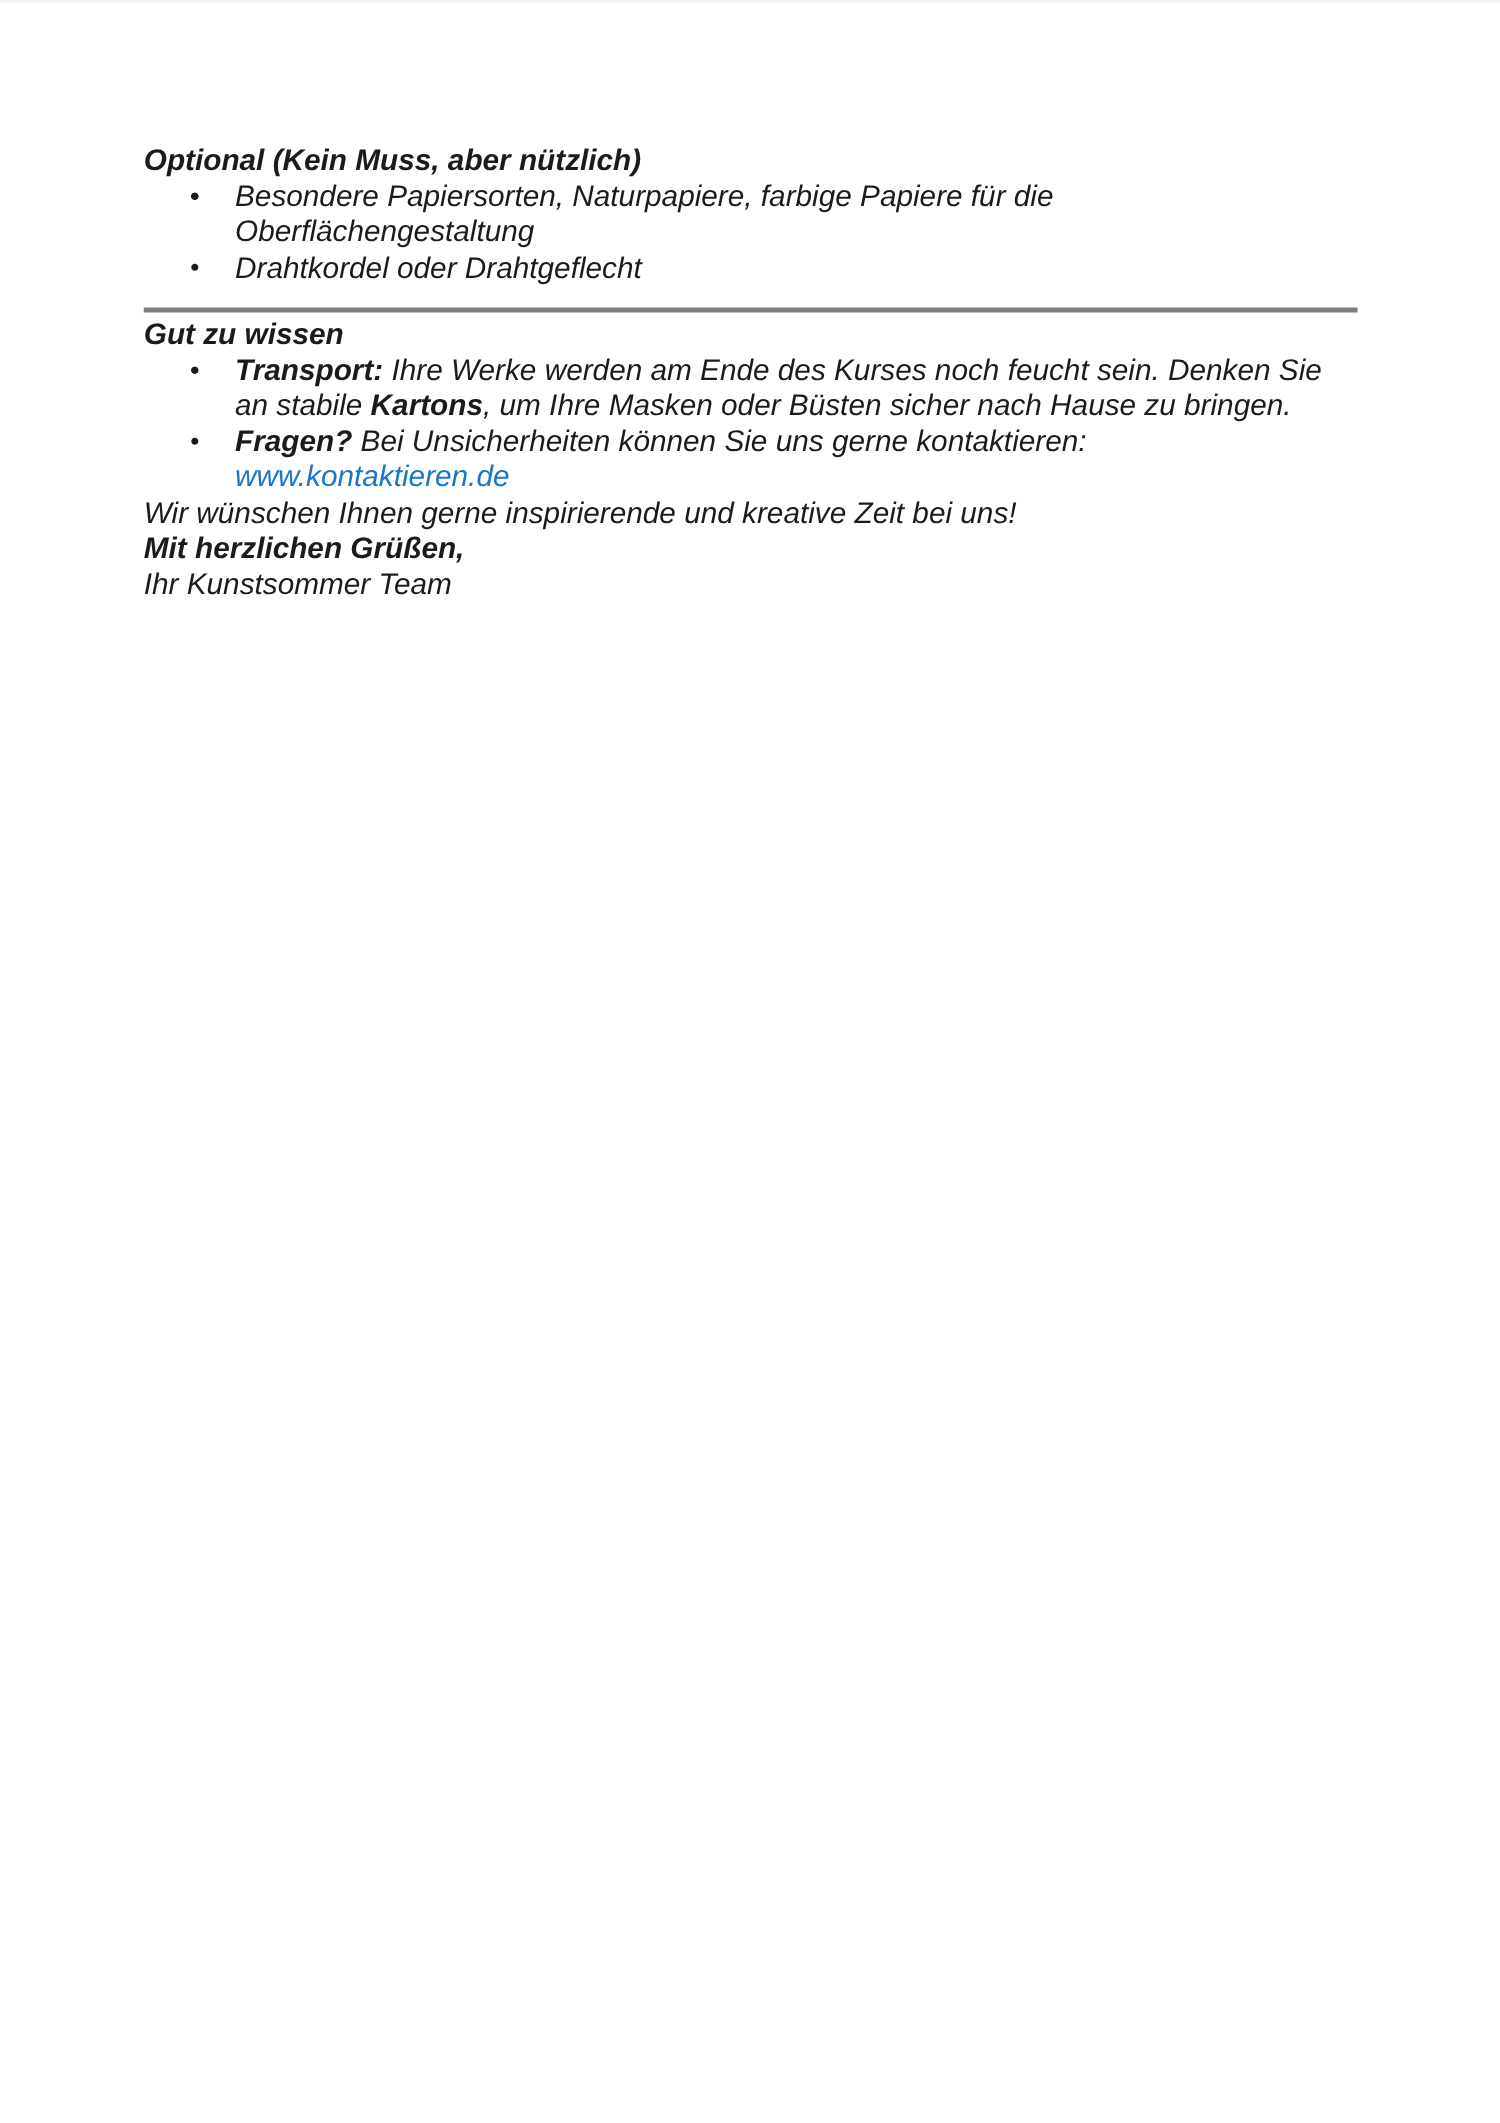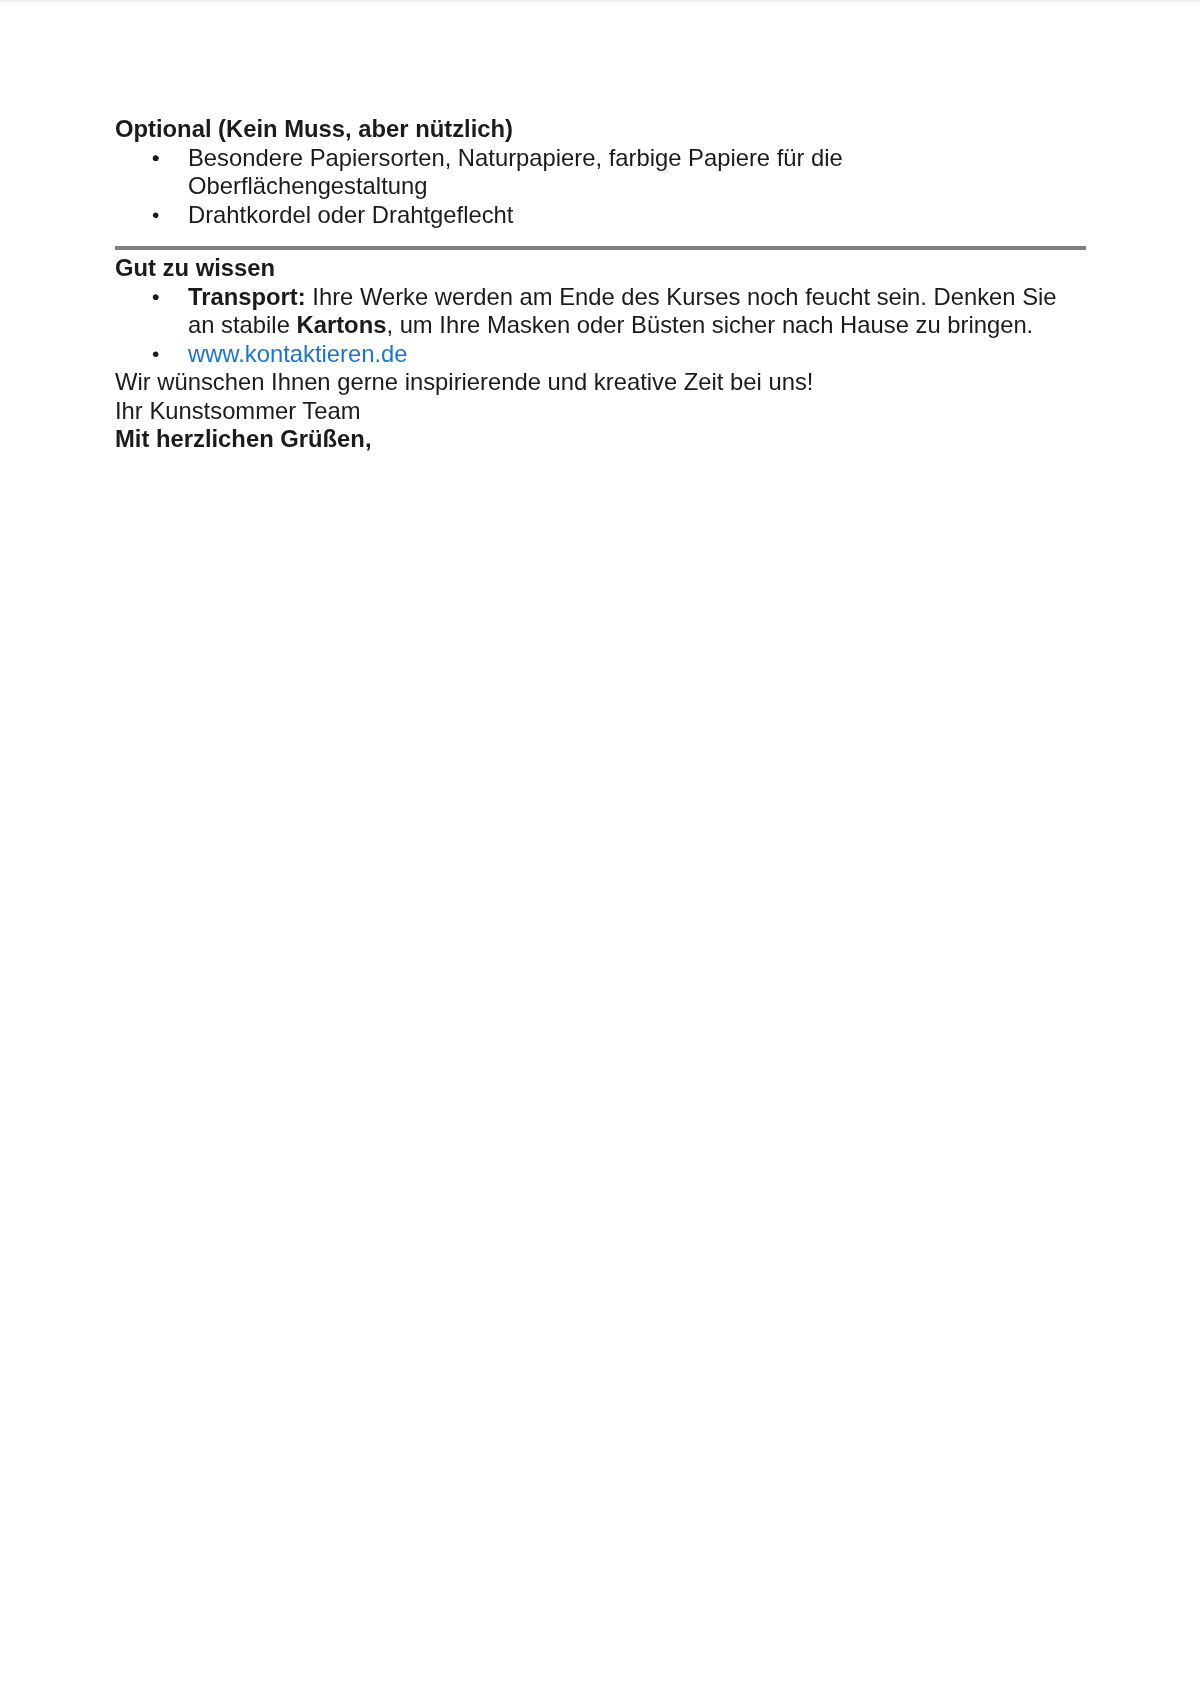--- a/index.html
+++ b/index.html
@@ -12,20 +12,21 @@
   .page{
     box-sizing:border-box;
     width:1200px;height:1698px;
     padding:113px 114px 60px 115px;
     background:#ffffff;
     font-family:"Liberation Sans", sans-serif;
     font-size:23.8px;
     line-height:28.5px;
     color:var(--text);
     border-top:2px solid rgba(0,0,0,0.05);
+    font-style:italic;
   }
   .h{
     font-size:23.8px;
     line-height:28.5px;
     font-weight:700;
     margin:0;
   }
   .list{list-style:none;margin:0;padding:0;}
   .row{position:relative;padding-left:73px;}
   .dot{
@@ -78,22 +79,23 @@
     <li class="row">
       <span class="dot">•</span>
     </li>
     <li class="row">
       <span class="dot">•</span>
       <span class="txt"><span class="b">Transport:</span><span> Ihre Werke werden am Ende des Kurses noch feucht sein. Denken Sie an stabile </span><span class="b">Kartons</span><span>, um Ihre Masken oder Büsten sicher nach Hause zu bringen.</span></span>
     </li>
     <li class="row">
       <span class="dot">•</span>
       <span class="txt">
+        <span><span class="b">Fragen?</span><span> Bei Unsicherheiten können Sie uns gerne kontaktieren:</span></span>
         <a class="link" href="#">www.kontaktieren.de</a>
       </span>
     </li>
   </ul>
 
   <p class="para">Wir wünschen Ihnen gerne inspirierende und kreative Zeit bei uns!</p>
+  <p class="para b">Mit herzlichen Grüßen,</p>
   <p class="para">Ihr Kunstsommer Team</p>
-  <p class="para b">Mit herzlichen Grüßen,</p>
 
 </div>
 
 </body></html>

